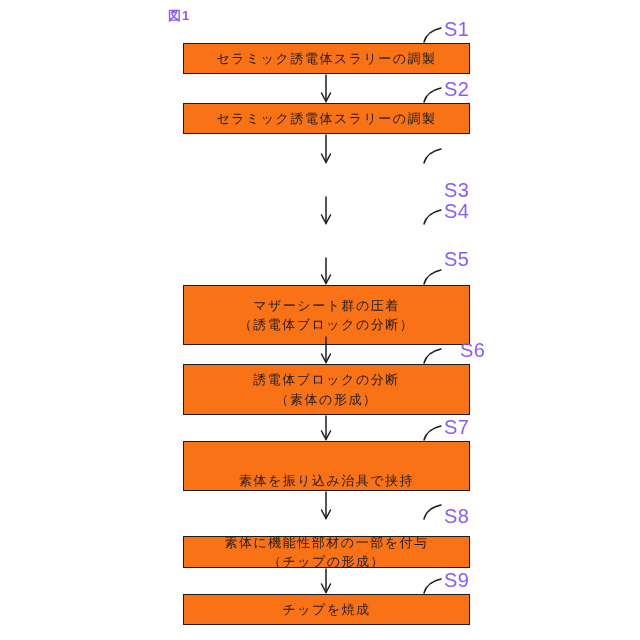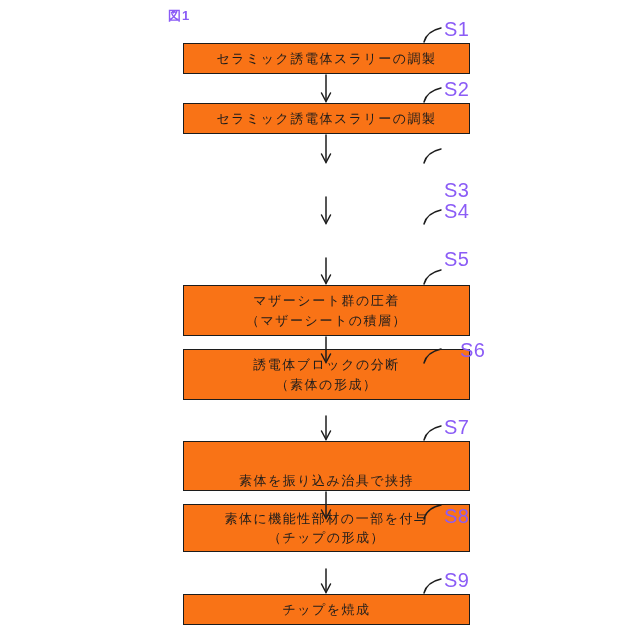--- a/index.html
+++ b/index.html
@@ -68,32 +68,32 @@
 <div id="stage">
 
   <div id="figure-label">図1</div>
 
   <div class="box" style="top:43px;height:31px;">
     <span class="ln">セラミック誘電体スラリーの調製</span>
   </div>
   <div class="box" style="top:103px;height:31px;">
     <span class="ln">セラミック誘電体スラリーの調製</span>
   </div>
-  <div class="box" style="top:285px;height:51px;">
+  <div class="box" style="top:285px;height:60px;">
     <span class="ln">マザーシート群の圧着</span>
-    <span class="ln">（マザーシートの積層）</span>
+    <span class="ln">（誘電体ブロックの分断）</span>
   </div>
-  <div class="box" style="top:349px;height:51px;">
+  <div class="box" style="top:364px;height:51px;">
     <span class="ln">誘電体ブロックの分断</span>
     <span class="ln">（素体の形成）</span>
   </div>
   <div class="box" style="top:441px;height:50px;justify-content:flex-end;">
     <span class="ln">素体を振り込み治具で挟持</span>
   </div>
-  <div class="box" style="top:504px;height:48px;justify-content:center;">
+  <div class="box" style="top:536px;height:32px;justify-content:center;">
     <span class="ln">素体に機能性部材の一部を付与</span>
     <span class="ln">（チップの形成）</span>
   </div>
   <div class="box" style="top:594px;height:31px;">
     <span class="ln">チップを焼成</span>
   </div>
 
   <div class="slabel" style="top:22px;">S1</div>
   <div class="slabel" style="top:82px;">S2</div>
   <div class="slabel" style="top:143px;margin-top:40px;">S3</div>

